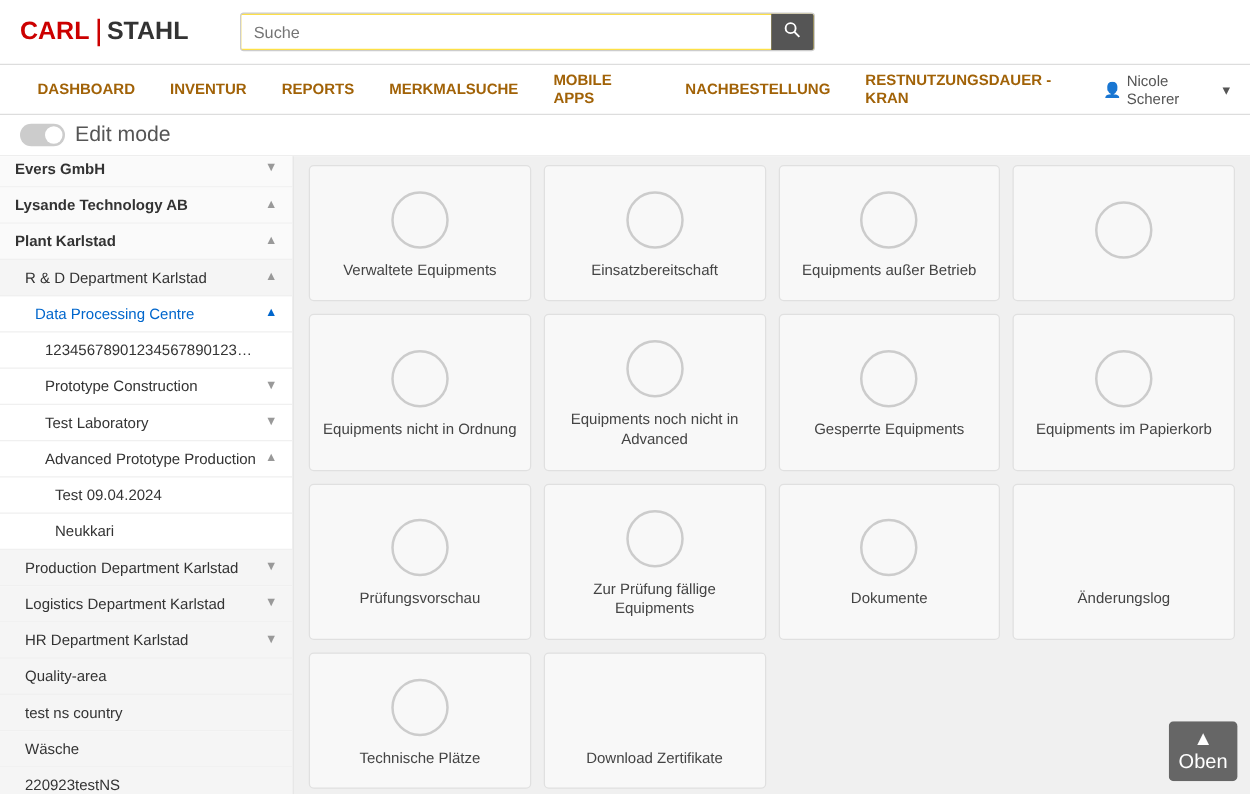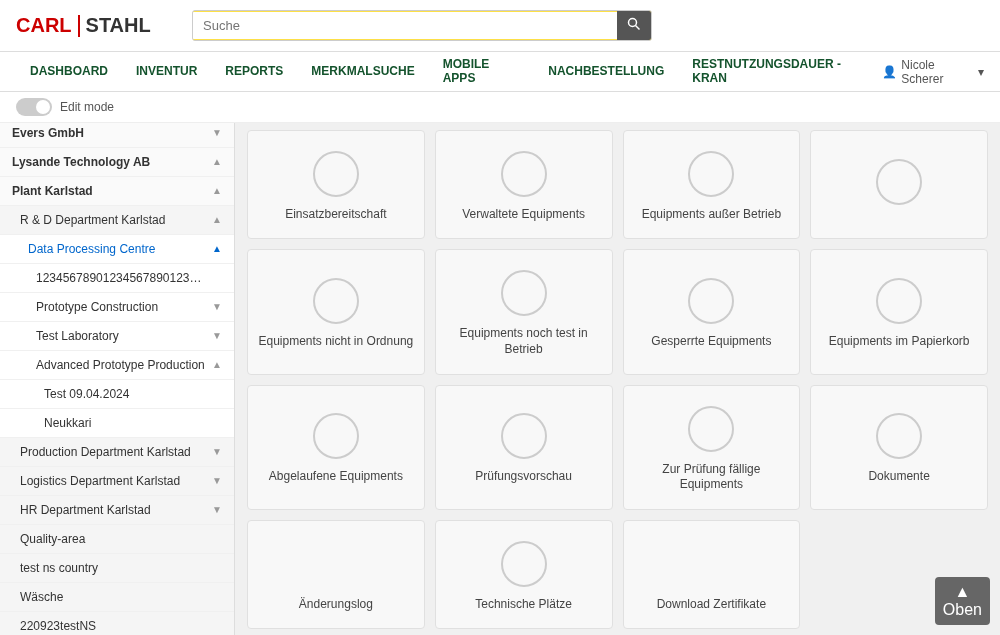--- a/index.html
+++ b/index.html
@@ -41,41 +41,41 @@
     
     .nav-bar {
       background: #fff;
       border-bottom: 1px solid #ddd;
       display: flex;
       align-items: center;
       padding: 0 16px;
       height: 40px;
     }
     .nav-bar a {
-      text-decoration: none; color: #14532d; font-size: 12px; font-weight: bold;
+      text-decoration: none; color: #a16207; font-size: 12px; font-weight: bold;
       padding: 0 14px; height: 40px; display: flex; align-items: center; text-transform: uppercase;
       border-bottom: 2px solid transparent;
     }
     .nav-user {
       margin-left: auto; font-size: 12px; color: #555; display: flex; align-items: center; gap: 4px;
     }
 
     
     .editmode-bar {
       background: #fff; border-bottom: 1px solid #eee;
       padding: 6px 16px; display: flex; align-items: center; gap: 8px;
     }
     .toggle-switch {
       width: 36px; height: 18px; background: #ccc; border-radius: 9px; position: relative; display: inline-block;
     }
     .toggle-switch::after {
       content: ''; position: absolute; top: 2px; right: 2px; width: 14px; height: 14px;
       background: #fff; border-radius: 50%;
     }
-    .editmode-label { font-size: 12px; color: #555; }
+    .editmode-label { font-size: 17px; color: #555; }
 
     
     .layout {
       display: flex;
       height: calc(635px - 52px - 40px - 30px);
       overflow: hidden;
       align-items: center;
     }
 
     
@@ -279,61 +279,57 @@
       <span>220923testNS</span>
     </div>
 
   </div>
 
   <div class="main-content">
     <div class="cards-grid">
 
       <div class="card">
         <div class="card-icon"></div>
+        <div class="card-label">Verwaltete Equipments</div>
+      </div>
+
+      <div class="card">
+        <div class="card-icon"></div>
         <div class="card-label">Einsatzbereitschaft</div>
       </div>
 
       <div class="card">
         <div class="card-icon"></div>
-        <div class="card-label">Verwaltete Equipments</div>
-      </div>
-
-      <div class="card">
-        <div class="card-icon"></div>
         <div class="card-label">Equipments außer Betrieb</div>
       </div>
 
       <div class="card">
         <div class="card-icon"></div>
       </div>
 
       <div class="card">
         <div class="card-icon"></div>
         <div class="card-label">Equipments nicht in Ordnung</div>
       </div>
 
       <div class="card">
         <div class="card-icon"></div>
-        <div class="card-label">Equipments noch test in Betrieb</div>
+        <div class="card-label">Equipments noch nicht in Advanced</div>
       </div>
 
       <div class="card">
         <div class="card-icon"></div>
         <div class="card-label">Gesperrte Equipments</div>
       </div>
 
       <div class="card">
         <div class="card-icon"></div>
         <div class="card-label">Equipments im Papierkorb</div>
       </div>
 
-      <div class="card">
-        <div class="card-icon"></div>
-        <div class="card-label">Abgelaufene Equipments</div>
-      </div>
 
       <div class="card">
         <div class="card-icon"></div>
         <div class="card-label">Prüfungsvorschau</div>
       </div>
 
       <div class="card">
         <div class="card-icon"></div>
         <div class="card-label">Zur Prüfung fällige Equipments</div>
       </div>

